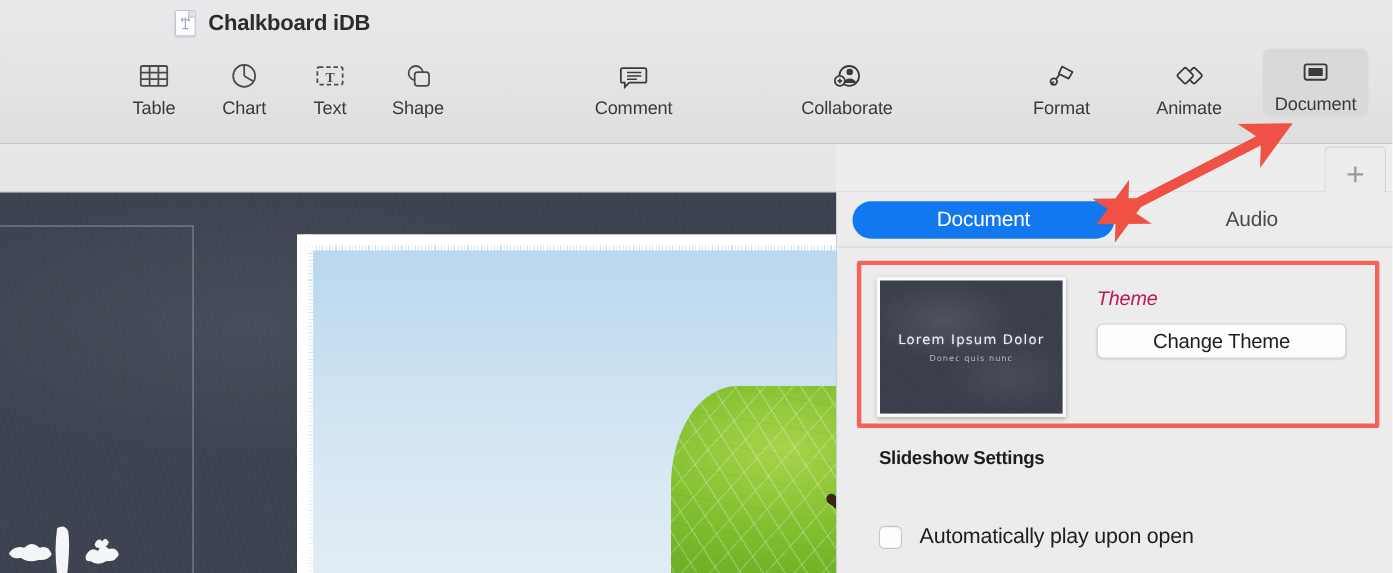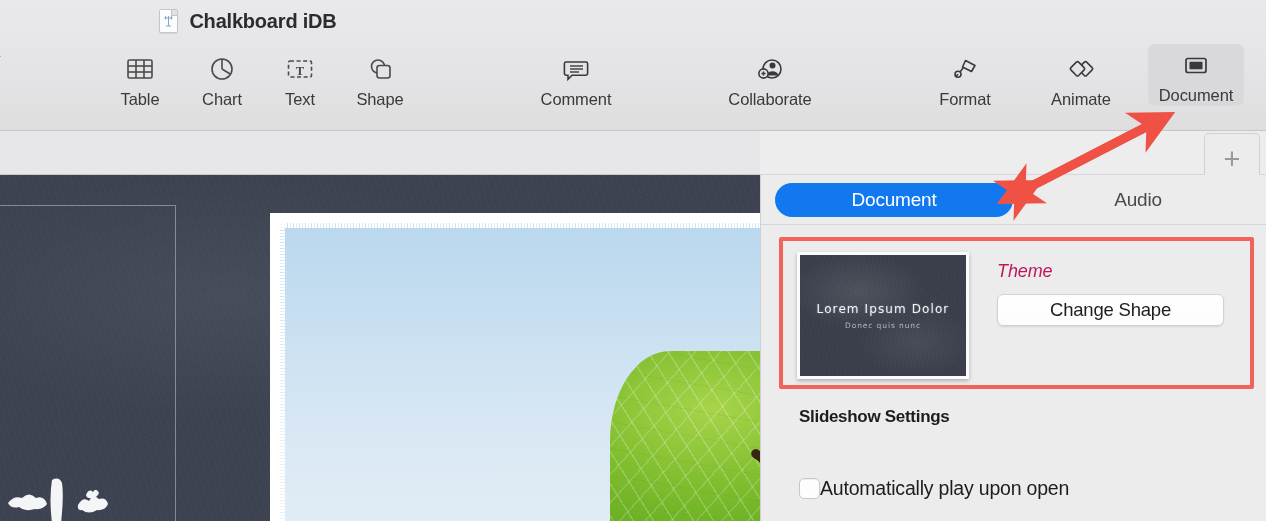--- a/index.html
+++ b/index.html
@@ -208,21 +208,21 @@
     border: 1px solid #d2d2d4; border-radius: 6px;
     box-shadow: 0 1px 1.5px rgba(0,0,0,.10);
     display: flex; align-items: center; justify-content: center;
     font-size: 18.5px; color: #1d1d1f; letter-spacing: -0.2px;
   }
 
   .section-title {
     position: absolute; left: 38px; top: 232px;
     font-size: 17px; font-weight: bold; color: #1d1d1f; letter-spacing: -0.3px;
   }
-  .checkrow { position: absolute; left: 38px; top: 302px; display: flex; align-items: center; }
+  .checkrow { position: absolute; left: 38px; top: 302px; display: flex; align-items: center; gap: 16px; }
   .checkbox {
     width: 21px; height: 21px; border-radius: 5px;
     background: #fdfdfd; border: 1px solid #c8c8ca;
     box-shadow: 0 1px 1px rgba(0,0,0,.06) inset;
   }
   .checkrow .ctext { font-size: 19.5px; color: #1d1d1f; letter-spacing: -0.2px; }
 
   
   .arrow-svg { position: absolute; left: 0; top: 0; width: 1266px; height: 521px; pointer-events: none; z-index: 50; }
 </style>
@@ -454,21 +454,21 @@
 
       <div class="theme-thumb">
         <div class="board">
           <div class="thumb-title">Lorem Ipsum Dolor</div>
           <div class="thumb-sub">Donec quis nunc</div>
         </div>
       </div>
 
       <div class="theme-meta">
         <div class="theme-label">Theme</div>
-        <div class="change-theme-btn">Change Shape</div>
+        <div class="change-theme-btn">Change Theme</div>
       </div>
     </div>
 
     <div class="section-title">Slideshow Settings</div>
 
     <div class="checkrow">
       <div class="checkbox"></div>
       <div class="ctext">Automatically play upon open</div>
     </div>
   </div>

